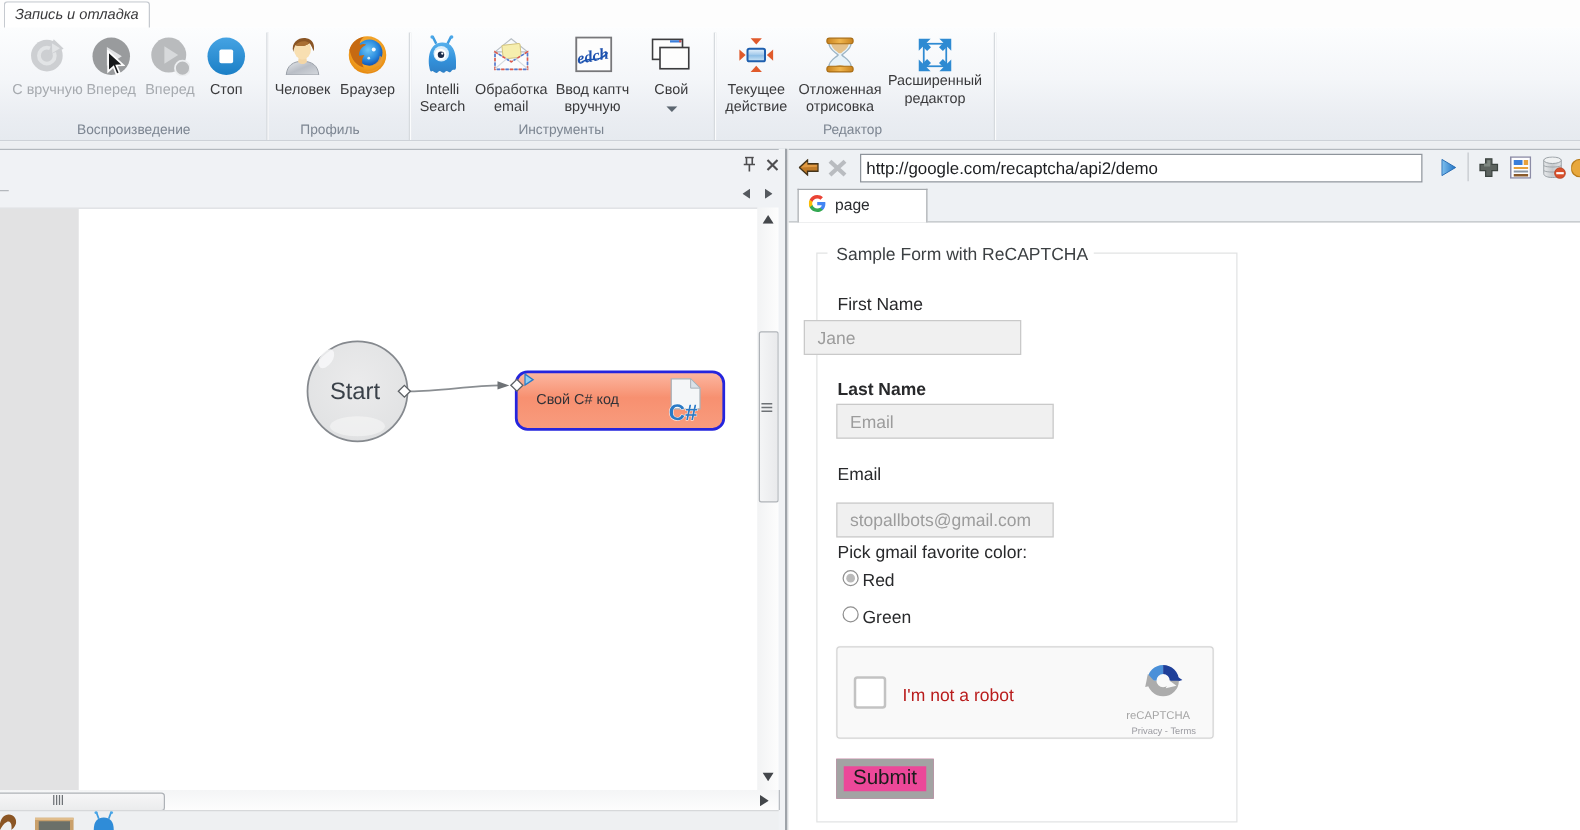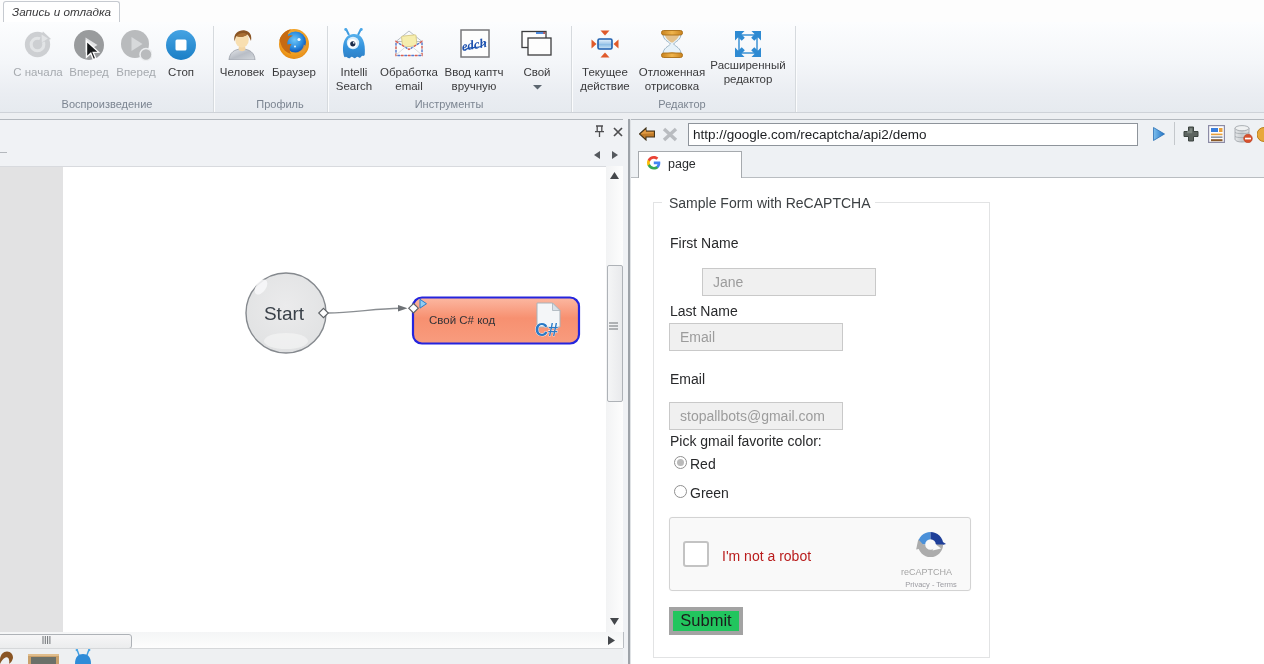--- a/index.html
+++ b/index.html
@@ -27,31 +27,31 @@
 <div class="abs" id="topband"></div>
 <div class="abs" id="maintab">Запись и отладка</div>
 <div class="abs" id="ribbon"></div>
 <div class="abs" id="understrip"></div>
 
 <div class="abs gsep" style="left:213px;top:26px;"></div>
 <div class="abs gsep" style="left:327px;top:26px;"></div>
 <div class="abs gsep" style="left:571px;top:26px;"></div>
 <div class="abs gsep" style="left:795px;top:26px;"></div>
 <div class="abs glabel" style="left:27px;top:98px;width:160px;">Воспроизведение</div>
-<div class="abs glabel" style="left:240px;top:98px;width:80px;text-align:center;">Профиль</div>
+<div class="abs glabel" style="left:224px;top:98px;width:80px;text-align:center;">Профиль</div>
 <div class="abs glabel" style="left:389px;top:98px;width:120px;">Инструменты</div>
 <div class="abs glabel" style="left:632px;top:98px;width:100px;">Редактор</div>
 
 <svg class="abs" style="left:24px;top:31px;width:27px;height:27px;" viewBox="0 0 32 32">
 <circle cx="16" cy="16" r="15" fill="#cdcfd2"></circle>
 <circle cx="16" cy="16" r="7.5" stroke="#e2e4e6" stroke-width="3.6" fill="none"></circle>
 <path d="M16 16 L22.5 0.5 L32 9.5 Z" fill="#cdcfd2"></path>
 <path d="M20.8 4.2 l7.6 4.8 -7.3 4.6 z" fill="#e2e4e6"></path>
 </svg>
-<div class="abs blabel dis" style="left:8px;top:66px;width:60px;">С начала</div>
+<div class="abs blabel dis" style="left:8px;top:66px;width:60px;">С вручную</div>
 
 <svg class="abs icon32" style="left:73px;top:29px;" viewBox="0 0 32 32">
 <circle cx="16" cy="16" r="15" fill="#999b9d"></circle>
 <path d="M12.5 8.5 L24.5 16 12.5 23.5 z" fill="#e2e3e5"></path>
 </svg>
 <svg class="abs" style="left:85px;top:40px;width:15px;height:22px;" viewBox="0 0 15 22">
 <path d="M1.5 1 L1.5 17.2 L5.8 13.3 L8.3 19.6 L10.8 18.5 L8.2 12.4 L13.6 12.1 Z" fill="#16181a" stroke="#fdfdfd" stroke-width="1.4"></path>
 </svg>
 <div class="abs blabel dis" style="left:64px;top:66px;width:50px;">Вперед</div>
 
@@ -357,22 +357,22 @@
 <path fill="#34a853" d="M9 18c2.43 0 4.47-.8 5.96-2.18l-2.92-2.26c-.8.54-1.84.86-3.04.86-2.34 0-4.32-1.58-5.03-3.71H.96v2.33C2.44 15.98 5.48 18 9 18z"></path>
 <path fill="#fbbc05" d="M3.97 10.71c-.18-.54-.28-1.11-.28-1.71s.1-1.17.28-1.71V4.96H.96C.35 6.17 0 7.55 0 9s.35 2.83.96 4.04l3.01-2.33z"></path>
 <path fill="#ea4335" d="M9 3.58c1.32 0 2.5.45 3.44 1.35l2.58-2.58C13.46.89 11.43 0 9 0 5.48 0 2.44 2.02.96 4.96l3.01 2.33C4.68 5.16 6.66 3.58 9 3.58z"></path>
 </g>
   </svg>
 <div class="abs" style="left:668px;top:157px;font-size:12.5px;color:#2a2c2f;">page</div>
 
 <div class="abs" style="left:653px;top:202px;width:335px;height:454px;border:1px solid #e2e3e4;"></div>
 <div class="abs" style="left:662px;top:195px;width:206px;height:15px;background:#fff;font-size:14px;color:#3c4043;padding-left:7px;">Sample Form with ReCAPTCHA</div>
 <div class="abs flab" style="left:670px;top:235px;">First Name</div>
-<div class="abs finp" style="left:702px;top:256px;margin-top:12px;">Jane</div>
-<div class="abs flab" style="left:670px;top:303px;">Last Name</div>
+<div class="abs finp" style="left:643px;top:256px;">Jane</div>
+<div class="abs flab" style="left:670px;top:303px;font-weight:bold;">Last Name</div>
 <div class="abs finp" style="left:669px;top:323px;">Email</div>
 <div class="abs flab" style="left:670px;top:371px;">Email</div>
 <div class="abs finp" style="left:669px;top:390px;margin-top:12px;">stopallbots@gmail.com</div>
 <div class="abs flab" style="left:670px;top:433px;">Pick gmail favorite color:</div>
 <div class="abs" style="left:674px;top:456px;width:11px;height:11px;border:1px solid #909090;border-radius:50%;background:#fff;"></div>
 <div class="abs" style="left:677px;top:459px;width:7px;height:7px;border-radius:50%;background:#bababa;"></div>
 <div class="abs flab" style="left:690px;top:456px;">Red</div>
 <div class="abs" style="left:674px;top:485px;width:11px;height:11px;border:1px solid #909090;border-radius:50%;background:#fff;"></div>
 <div class="abs flab" style="left:690px;top:485px;">Green</div>
 
@@ -382,18 +382,18 @@
 <svg class="abs" style="left:915px;top:529px;width:31px;height:31px;" viewBox="0 0 32 32">
 <path d="M3 16 A13 13 0 0 1 16 3 L16 10.5 A5.5 5.5 0 0 0 10.5 16 Z" fill="#4a90d9"></path>
 <path d="M16 3 A13 13 0 0 1 29 16 L21.5 16 A5.5 5.5 0 0 0 16 10.5 Z" fill="#1f3f99"></path>
 <path d="M21.8 8.8 L32 15.4 L22.5 18.4 Z" fill="#1f3f99"></path>
 <path d="M29 16 A13 13 0 0 1 3 16 L10.5 16 A5.5 5.5 0 0 0 21.5 16 Z" fill="#acacac"></path>
 <path d="M1.2 21.2 L11.2 19.2 L3.4 10.6 Z" fill="#acacac"></path>
 <path d="M20.8 15.6 L27 20.2 L18.2 22.2 Z" fill="#f9f9f9"></path>
 </svg>
 <div class="abs" style="left:901px;top:567px;width:60px;text-align:left;font-size:9px;color:#a5a5a5;">reCAPTCHA</div>
 <div class="abs" style="left:901px;top:580px;width:60px;text-align:center;font-size:7.5px;color:#9b9ba1;">Privacy - Terms</div>
-<div class="abs" style="left:669px;top:607px;width:66px;height:20px;background:#22c55e;border:4px solid #a3a3a3;
+<div class="abs" style="left:669px;top:607px;width:66px;height:20px;background:#ec4899;border:6px solid #a3a3a3;
      font-size:16.5px;color:#1c1c1c;text-align:center;line-height:19px;">Submit</div>
 <style>
 .flab{font-size:14px;color:#28292b;}
 .finp{width:162px;height:26px;background:#f0f0f0;border:1px solid #c9c9c9;font-size:14px;color:#9c9c9c;line-height:26px;padding-left:10px;}
 </style>
 
 </body></html>

